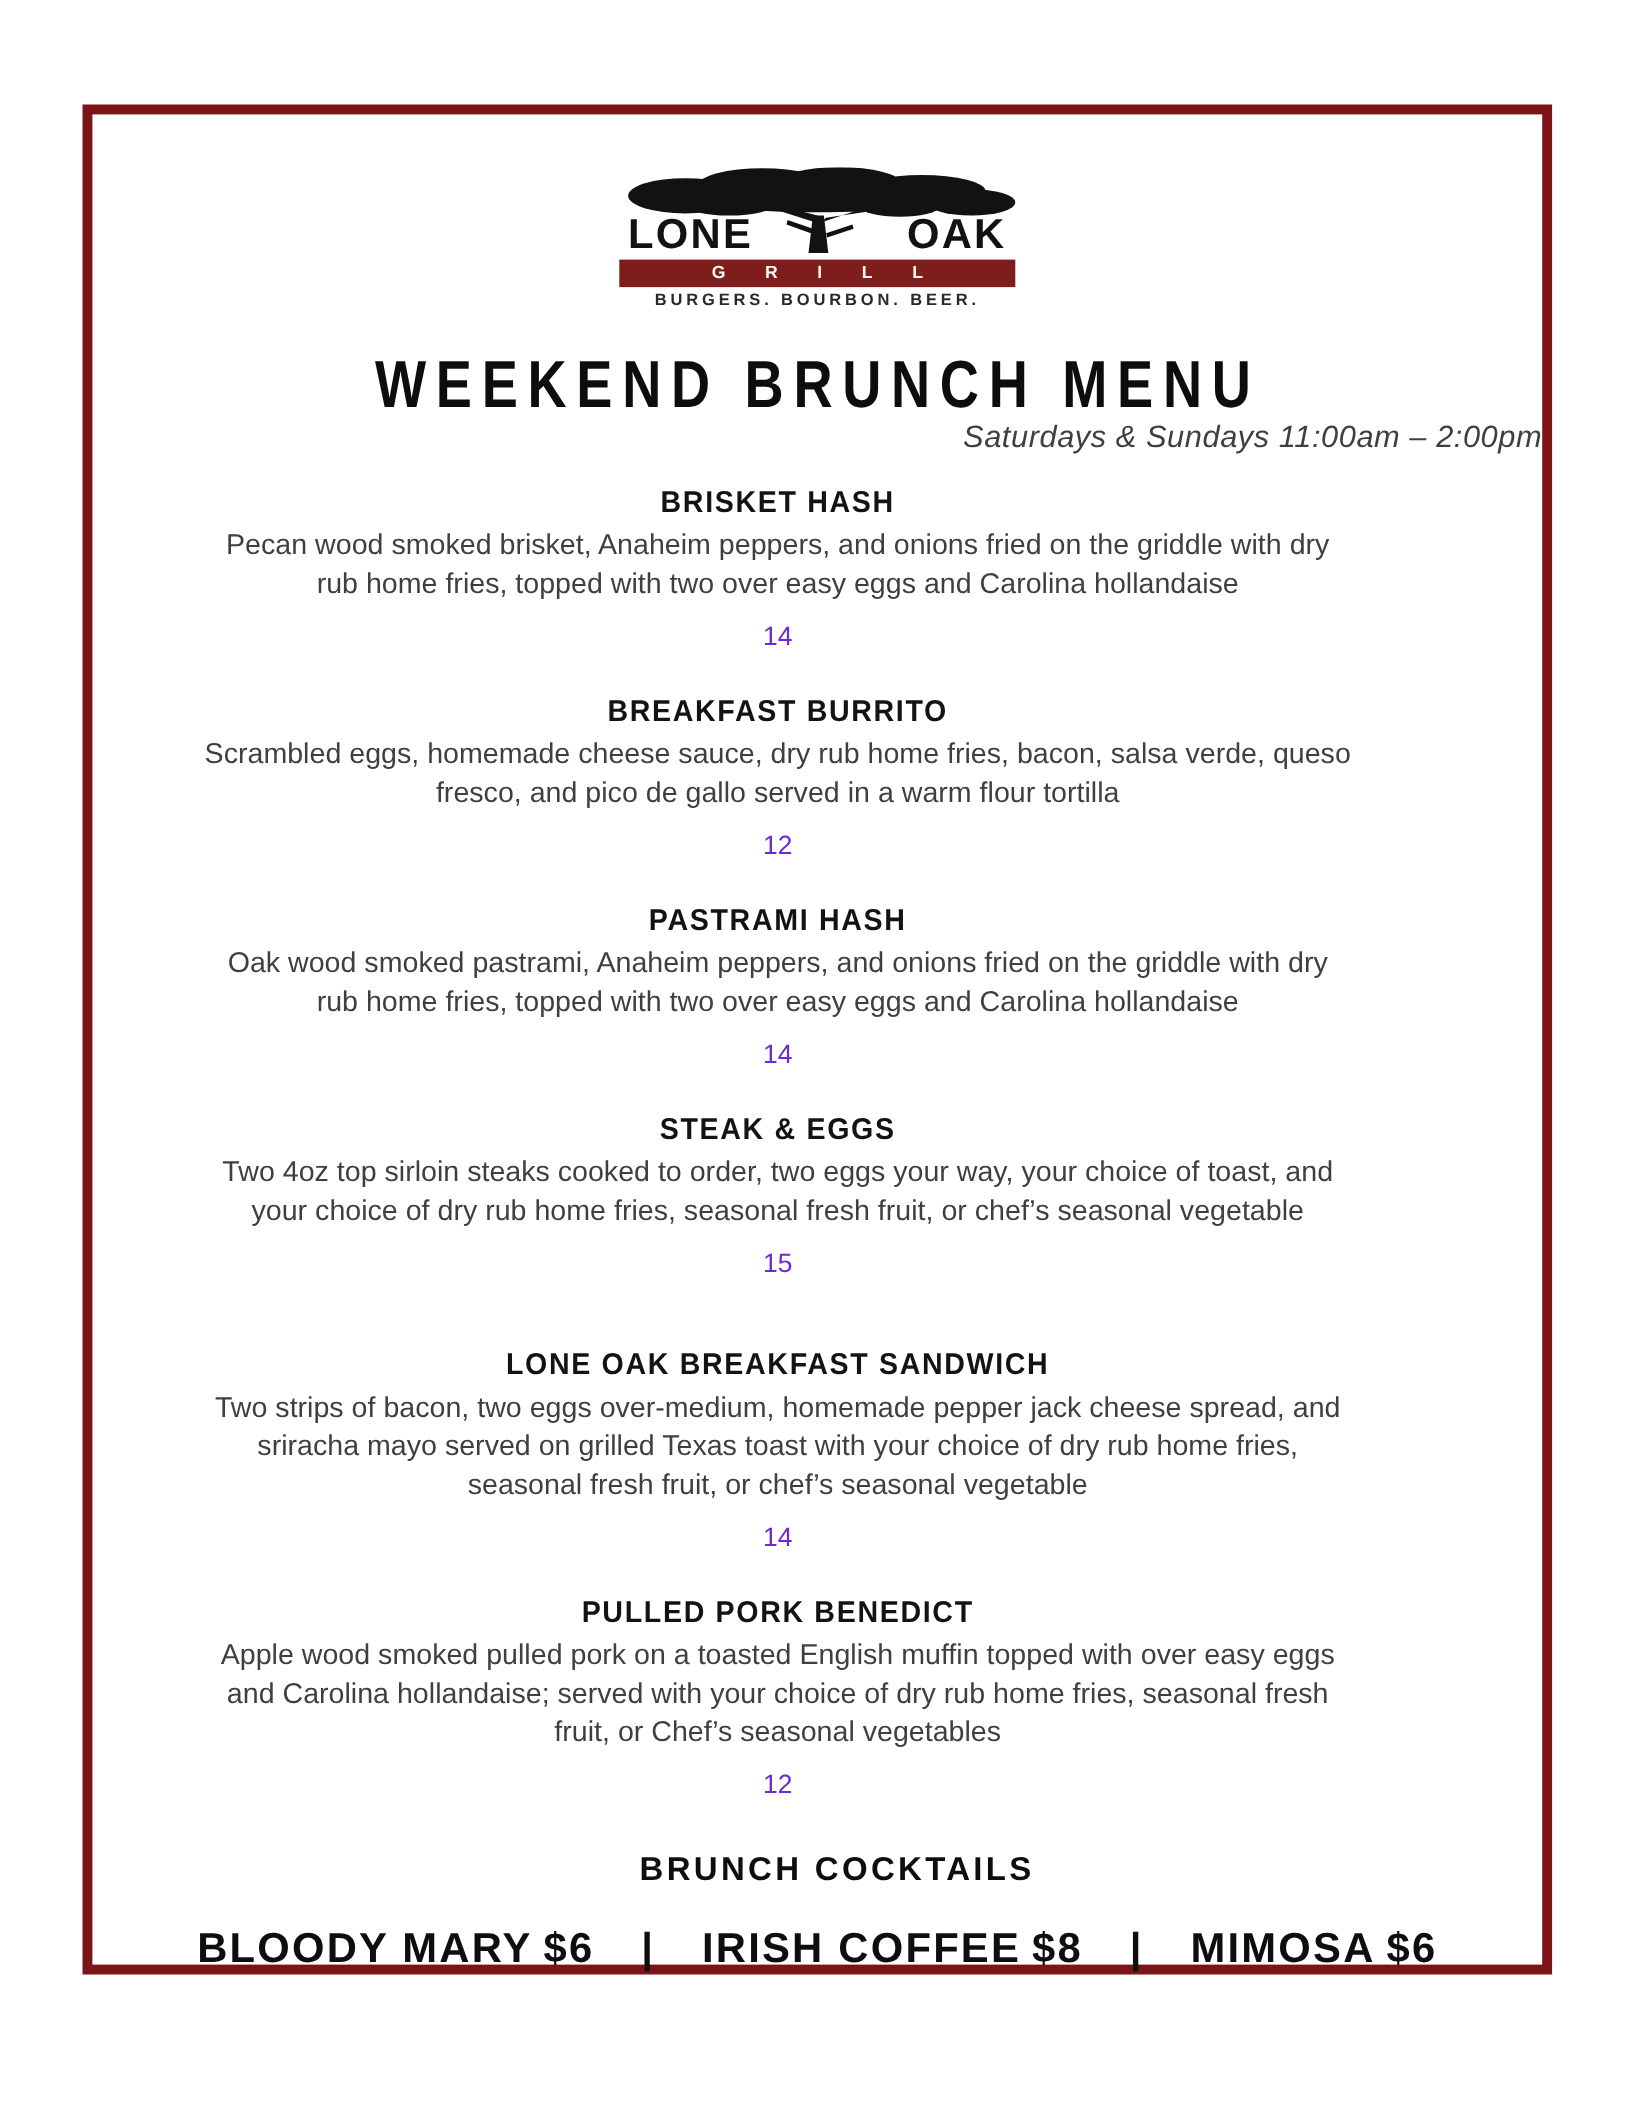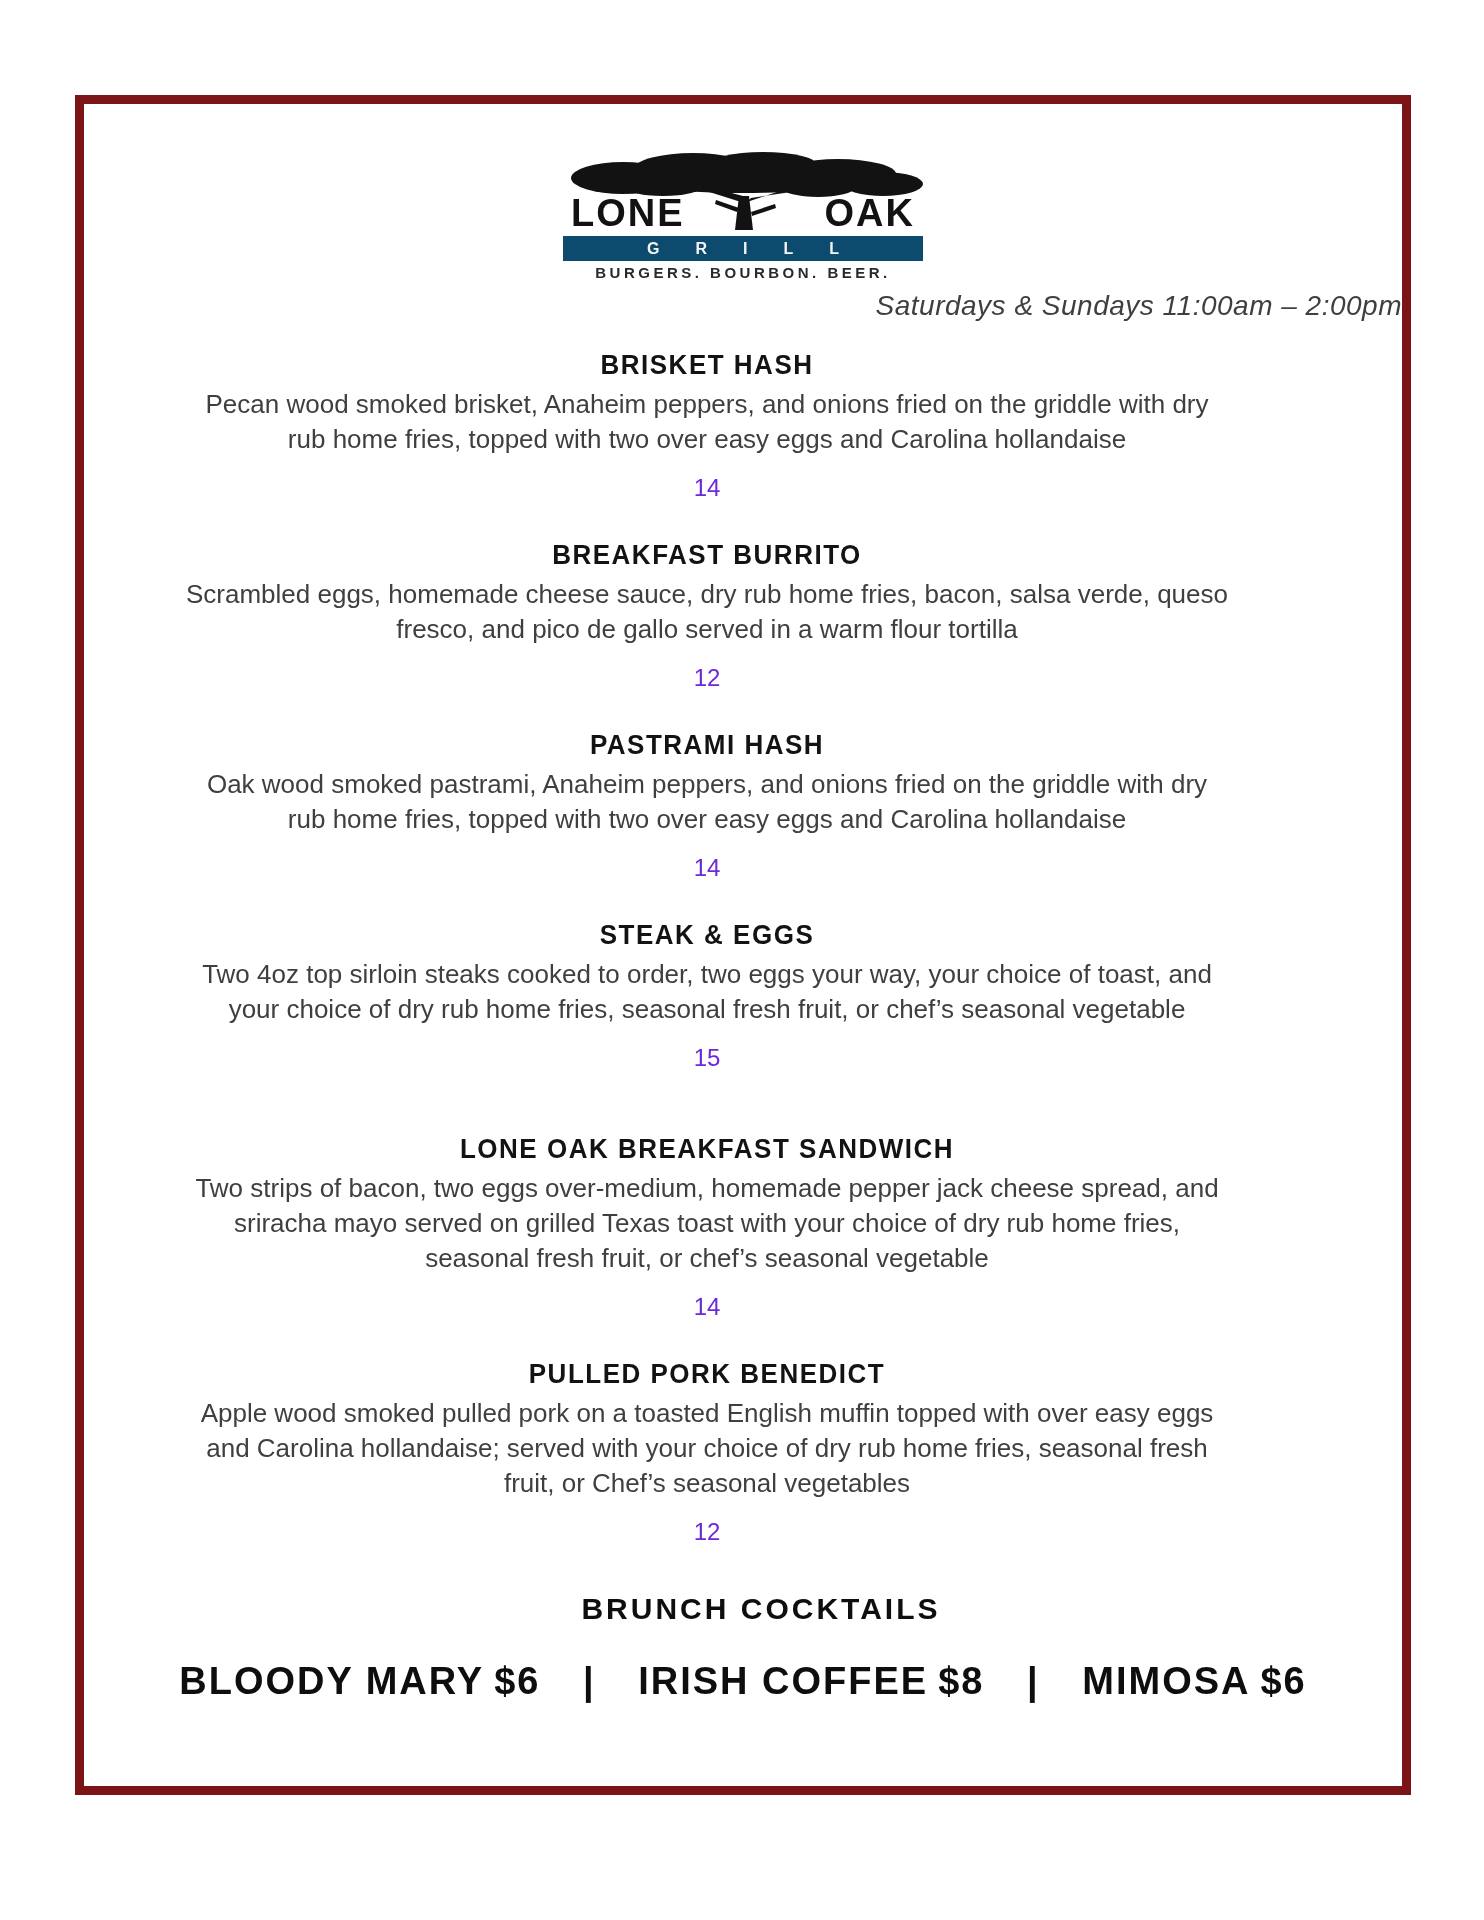--- a/index.html
+++ b/index.html
@@ -28,21 +28,21 @@
     position:absolute; left:0; top:0; width:380px; height:78px;
   }
   .logo-names {
     position:absolute; left:0; top:40px; width:380px;
     display:flex; justify-content:space-between;
     padding:0 18px; box-sizing:border-box;
     font-weight:bold; font-size:38px; letter-spacing:2px; color:#121212;
   }
   .logo-bar {
     position:absolute; left:10px; top:84px; width:360px; height:25px;
-    background:#0c4a6e; color:#f5f5f5;
+    background:#7f1d1d; color:#f5f5f5;
     font-size:16px; font-weight:bold;
     letter-spacing:36px; text-indent:36px;
     display:flex; align-items:center; justify-content:center;
     box-sizing:border-box;
   }
   .logo-tagline {
     position:absolute; left:10px; top:112px; width:360px;
     text-align:center;
     font-size:15px; font-weight:bold; letter-spacing:3.5px; color:#2a2a2a;
   }
@@ -125,20 +125,23 @@
         </g>
       </svg>
       <div class="logo-names">
         <span>LONE</span>
         <span>OAK</span>
       </div>
       <div class="logo-bar">GRILL</div>
       <div class="logo-tagline">BURGERS. BOURBON. BEER.</div>
     </div>
 
+    <div class="title-wrap">
+      <div class="title">WEEKEND BRUNCH MENU</div>
+    </div>
     <div class="subtitle">Saturdays &amp; Sundays 11:00am – 2:00pm</div>
 
     <div class="menu">
 
       <div class="menu-item">
         <div class="item-name">BRISKET HASH</div>
         <div class="item-desc">Pecan wood smoked brisket, Anaheim peppers, and onions fried on the griddle with dry
 rub home fries, topped with two over easy eggs and Carolina hollandaise</div>
         <div class="item-price">14</div>
       </div>

